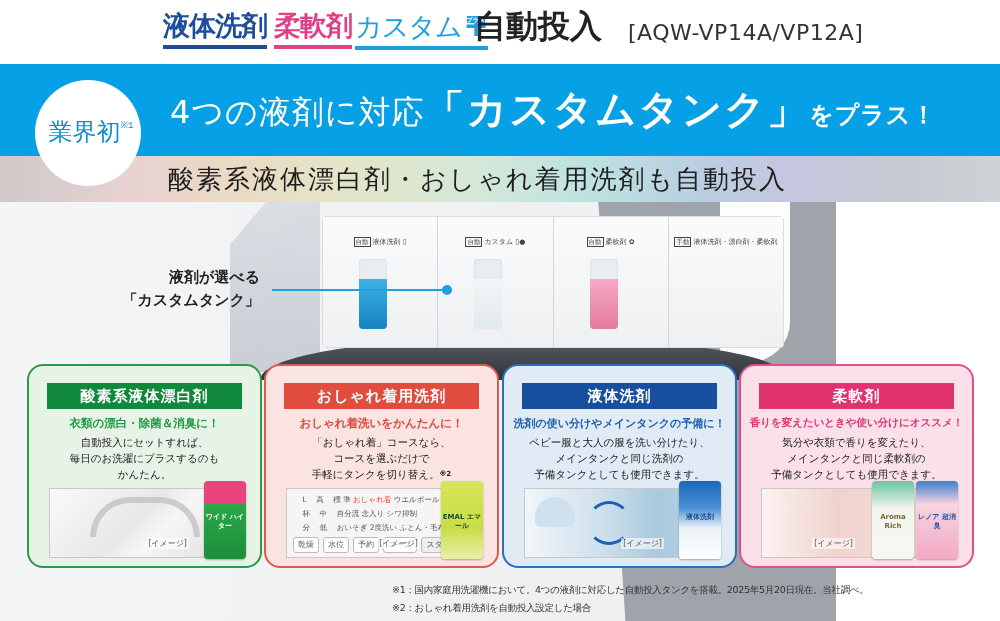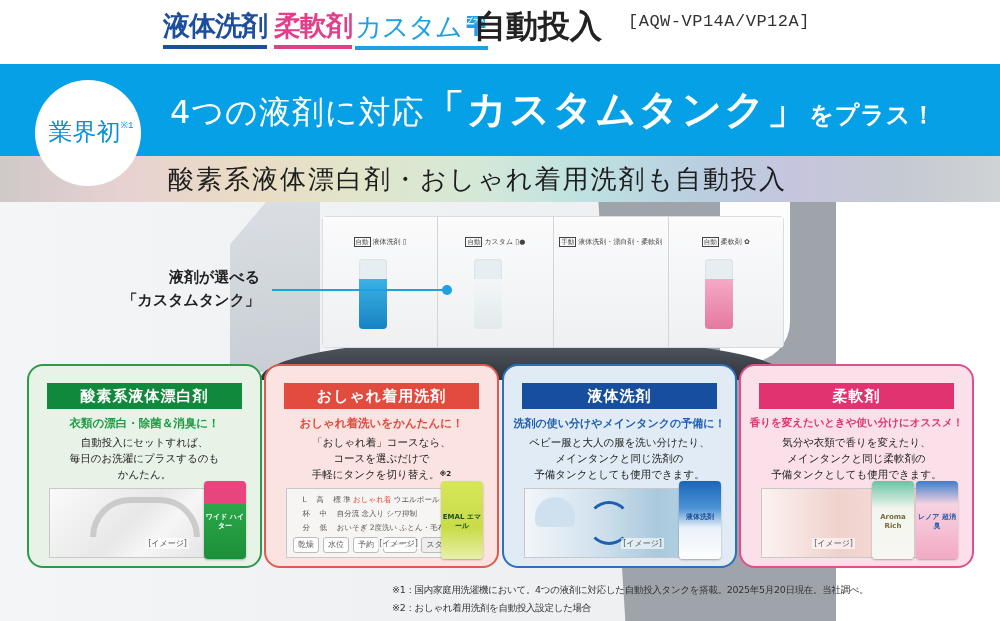--- a/index.html
+++ b/index.html
@@ -12,21 +12,21 @@
   .tw .ul { position: absolute; left: 0; right: 0; bottom: -5px; height: 4px; }
   .tw-liquid { left: 163px; color: #1d4e9c; }
   .tw-liquid .ul { background: #1d4e9c; }
   .tw-softener { left: 274px; color: #e13f8a; }
   .tw-softener .ul { background: #e13f8a; }
   .tw-custom { left: 355px; color: #1ea0e1; font-weight: normal; }
   .tw-custom .ul { background: #1ea0e1; }
   .tw-custom .plus { font-weight: bold; font-size: 30px; margin-left: 2px; position: relative; }
   .tw-custom .plus-mini { position: absolute; left: 3px; top: 8px; font-size: 6px; color: #fff; background:#1ea0e1; letter-spacing: 0; line-height: 7px; }
   .tw-auto { left: 474px; color: #222; font-size: 32px; letter-spacing: 0; }
-  .tw-model { position: absolute; left: 628px; top: 12px; font-size: 17px; color: #333; letter-spacing: 0.5px; font-family: Liberation Mono, monospace; }
+  .tw-model { position: absolute; left: 628px; top: 20px; font-size: 22px; color: #333; letter-spacing: 0.5px; }
 
   
   .banner { position: absolute; left: 0; top: 64px; width: 1000px; height: 92px; background: #06a0e6; }
   .banner-headline { position: absolute; left: 170px; top: 22px; color: #fff; font-size: 32px; line-height: 46px; white-space: nowrap; letter-spacing: 1px; }
   .banner-headline .big { font-weight: bold; font-size: 40px; letter-spacing: 2px; }
   .banner-headline .tail { font-weight: bold; font-size: 24px; }
 
   
   .subbanner { position: absolute; left: 0; top: 156px; width: 1000px; height: 46px;
     background: linear-gradient(90deg, #cfc9c8 0%, #e7d1d2 12%, #eadcc4 25%, #e2e5c9 35%, #d4e8d8 48%, #bfe2e0 58%, #b9cfe1 70%, #c6c5de 80%, #c5cad1 90%, #cfd3d6 100%); }
@@ -136,27 +136,27 @@
           <div class="fill" style="background:linear-gradient(180deg,#3bb2e6,#1783c2);"></div>
         </div>
     </div>
     <div class="tank-slot">
       <div class="slot-label"><span class="tag">自動</span><span>カスタム</span> <span>▯●</span></div>
       <div class="tank">
           <div class="fill" style="background:linear-gradient(180deg,#f2f6f7,#e3eaec);"></div>
         </div>
     </div>
     <div class="tank-slot">
-      <div class="slot-label"><span class="tag">手動</span><span>液体洗剤・漂白剤・柔軟剤</span></div>
-    </div>
-    <div class="tank-slot">
       <div class="slot-label"><span class="tag">自動</span><span>柔軟剤</span> <span>✿</span></div>
       <div class="tank">
           <div class="fill" style="background:linear-gradient(180deg,#f6a9c5,#e4799f);"></div>
         </div>
+    </div>
+    <div class="tank-slot">
+      <div class="slot-label"><span class="tag">手動</span><span>液体洗剤・漂白剤・柔軟剤</span></div>
     </div>
   </div>
 
   <div class="callout-text">
     <div>液剤が選べる</div>
     <div>「カスタムタンク」</div>
   </div>
   <div class="callout-line"></div>
   <div class="callout-dot"></div>
 </div>

